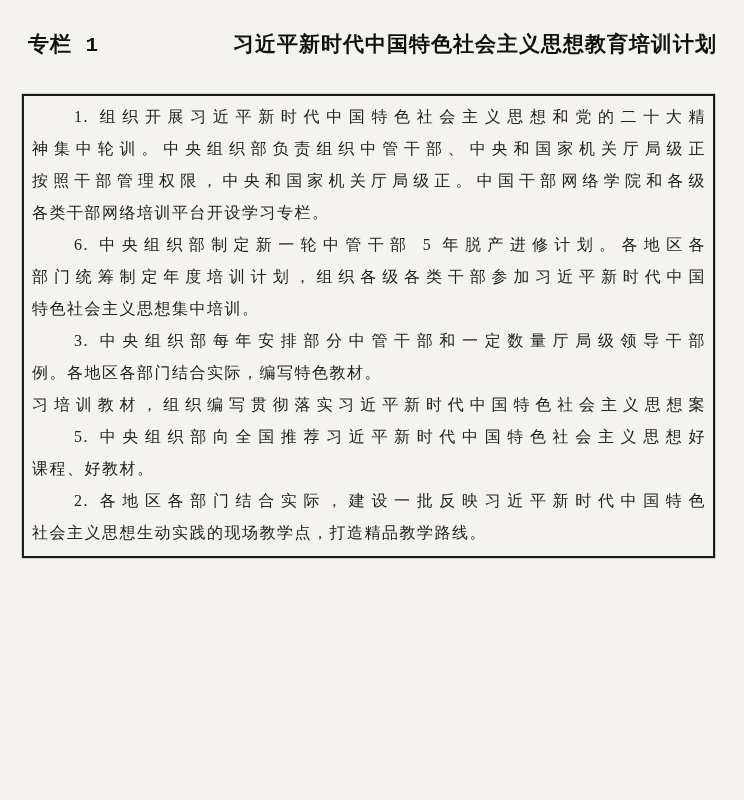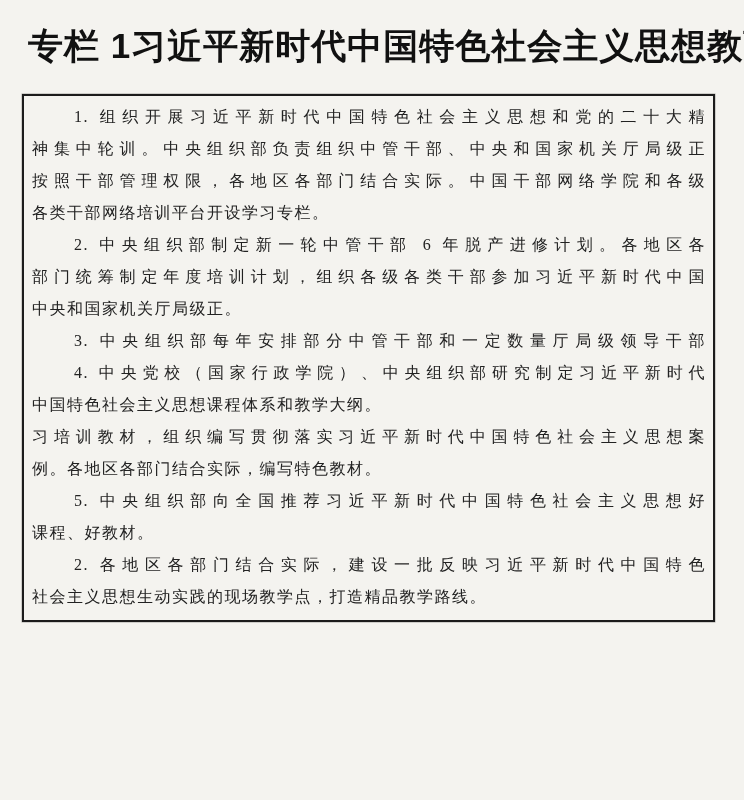--- a/index.html
+++ b/index.html
@@ -26,23 +26,23 @@
     width:4px;height:4px;
     background:#6d6a64;
     border-radius:50%;
     opacity:.8;
   }
   .page-title{
     display:flex;
     justify-content:space-between;
     align-items:baseline;
     margin:27px 27px 0 28px;
-    font-family:Liberation Sans, sans-serif;
+    font-family:Liberation Mono, monospace;
     font-weight:700;
-    font-size:35px;
+    font-size:21px;
     line-height:38px;
     color:var(--ink-strong);
     letter-spacing:1px;
     white-space:nowrap;
   }
   .page-title .column-label{flex:0 0 auto;}
   .page-title .column-title-text{flex:0 0 auto;}
   .content-box{
     margin:29px 29px 0 22px;
     border:2px solid var(--border-ink);
@@ -78,38 +78,34 @@
   <div class="page-title">
     <span class="column-label">专栏 1</span>
     <span class="column-title-text">习近平新时代中国特色社会主义思想教育培训计划</span>
   </div>
 
   <div class="content-box">
     <div>
         <div class="para">
           <div class="line para-start">1. 组织开展习近平新时代中国特色社会主义思想和党的二十大精</div>
           <div class="line">神集中轮训。中央组织部负责组织中管干部、中央和国家机关厅局级正</div>
-          <div class="line">按照干部管理权限，各地区各部门结合实际。中国干部网络学院和各级</div>
+          <div class="line">按照干部管理权限，中央和国家机关厅局级正。中国干部网络学院和各级</div>
           <div class="line para-end">各类干部网络培训平台开设学习专栏。</div>
         </div>
         <div class="para">
-          <div class="line para-start">2. 中央组织部制定新一轮中管干部 6 年脱产进修计划。各地区各</div>
+          <div class="line para-start">6. 中央组织部制定新一轮中管干部 5 年脱产进修计划。各地区各</div>
           <div class="line">部门统筹制定年度培训计划，组织各级各类干部参加习近平新时代中国</div>
-          <div class="line para-end">中央和国家机关厅局级正。</div>
+          <div class="line para-end">特色社会主义思想集中培训。</div>
         </div>
         <div class="para">
           <div class="line para-start">3. 中央组织部每年安排部分中管干部和一定数量厅局级领导干部</div>
         </div>
         <div class="para">
-          <div class="line para-start">4. 中央党校（国家行政学院）、中央组织部研究制定习近平新时代</div>
-          <div class="line para-end">中国特色社会主义思想课程体系和教学大纲。</div>
-        </div>
-        <div class="para">
+          <div class="line para-end">例。各地区各部门结合实际，编写特色教材。</div>
           <div class="line">习培训教材，组织编写贯彻落实习近平新时代中国特色社会主义思想案</div>
-          <div class="line para-end">例。各地区各部门结合实际，编写特色教材。</div>
         </div>
         <div class="para">
           <div class="line para-start">5. 中央组织部向全国推荐习近平新时代中国特色社会主义思想好</div>
           <div class="line para-end">课程、好教材。</div>
         </div>
         <div class="para">
           <div class="line para-start">2. 各地区各部门结合实际，建设一批反映习近平新时代中国特色</div>
           <div class="line para-end">社会主义思想生动实践的现场教学点，打造精品教学路线。</div>
         </div>
       </div>

